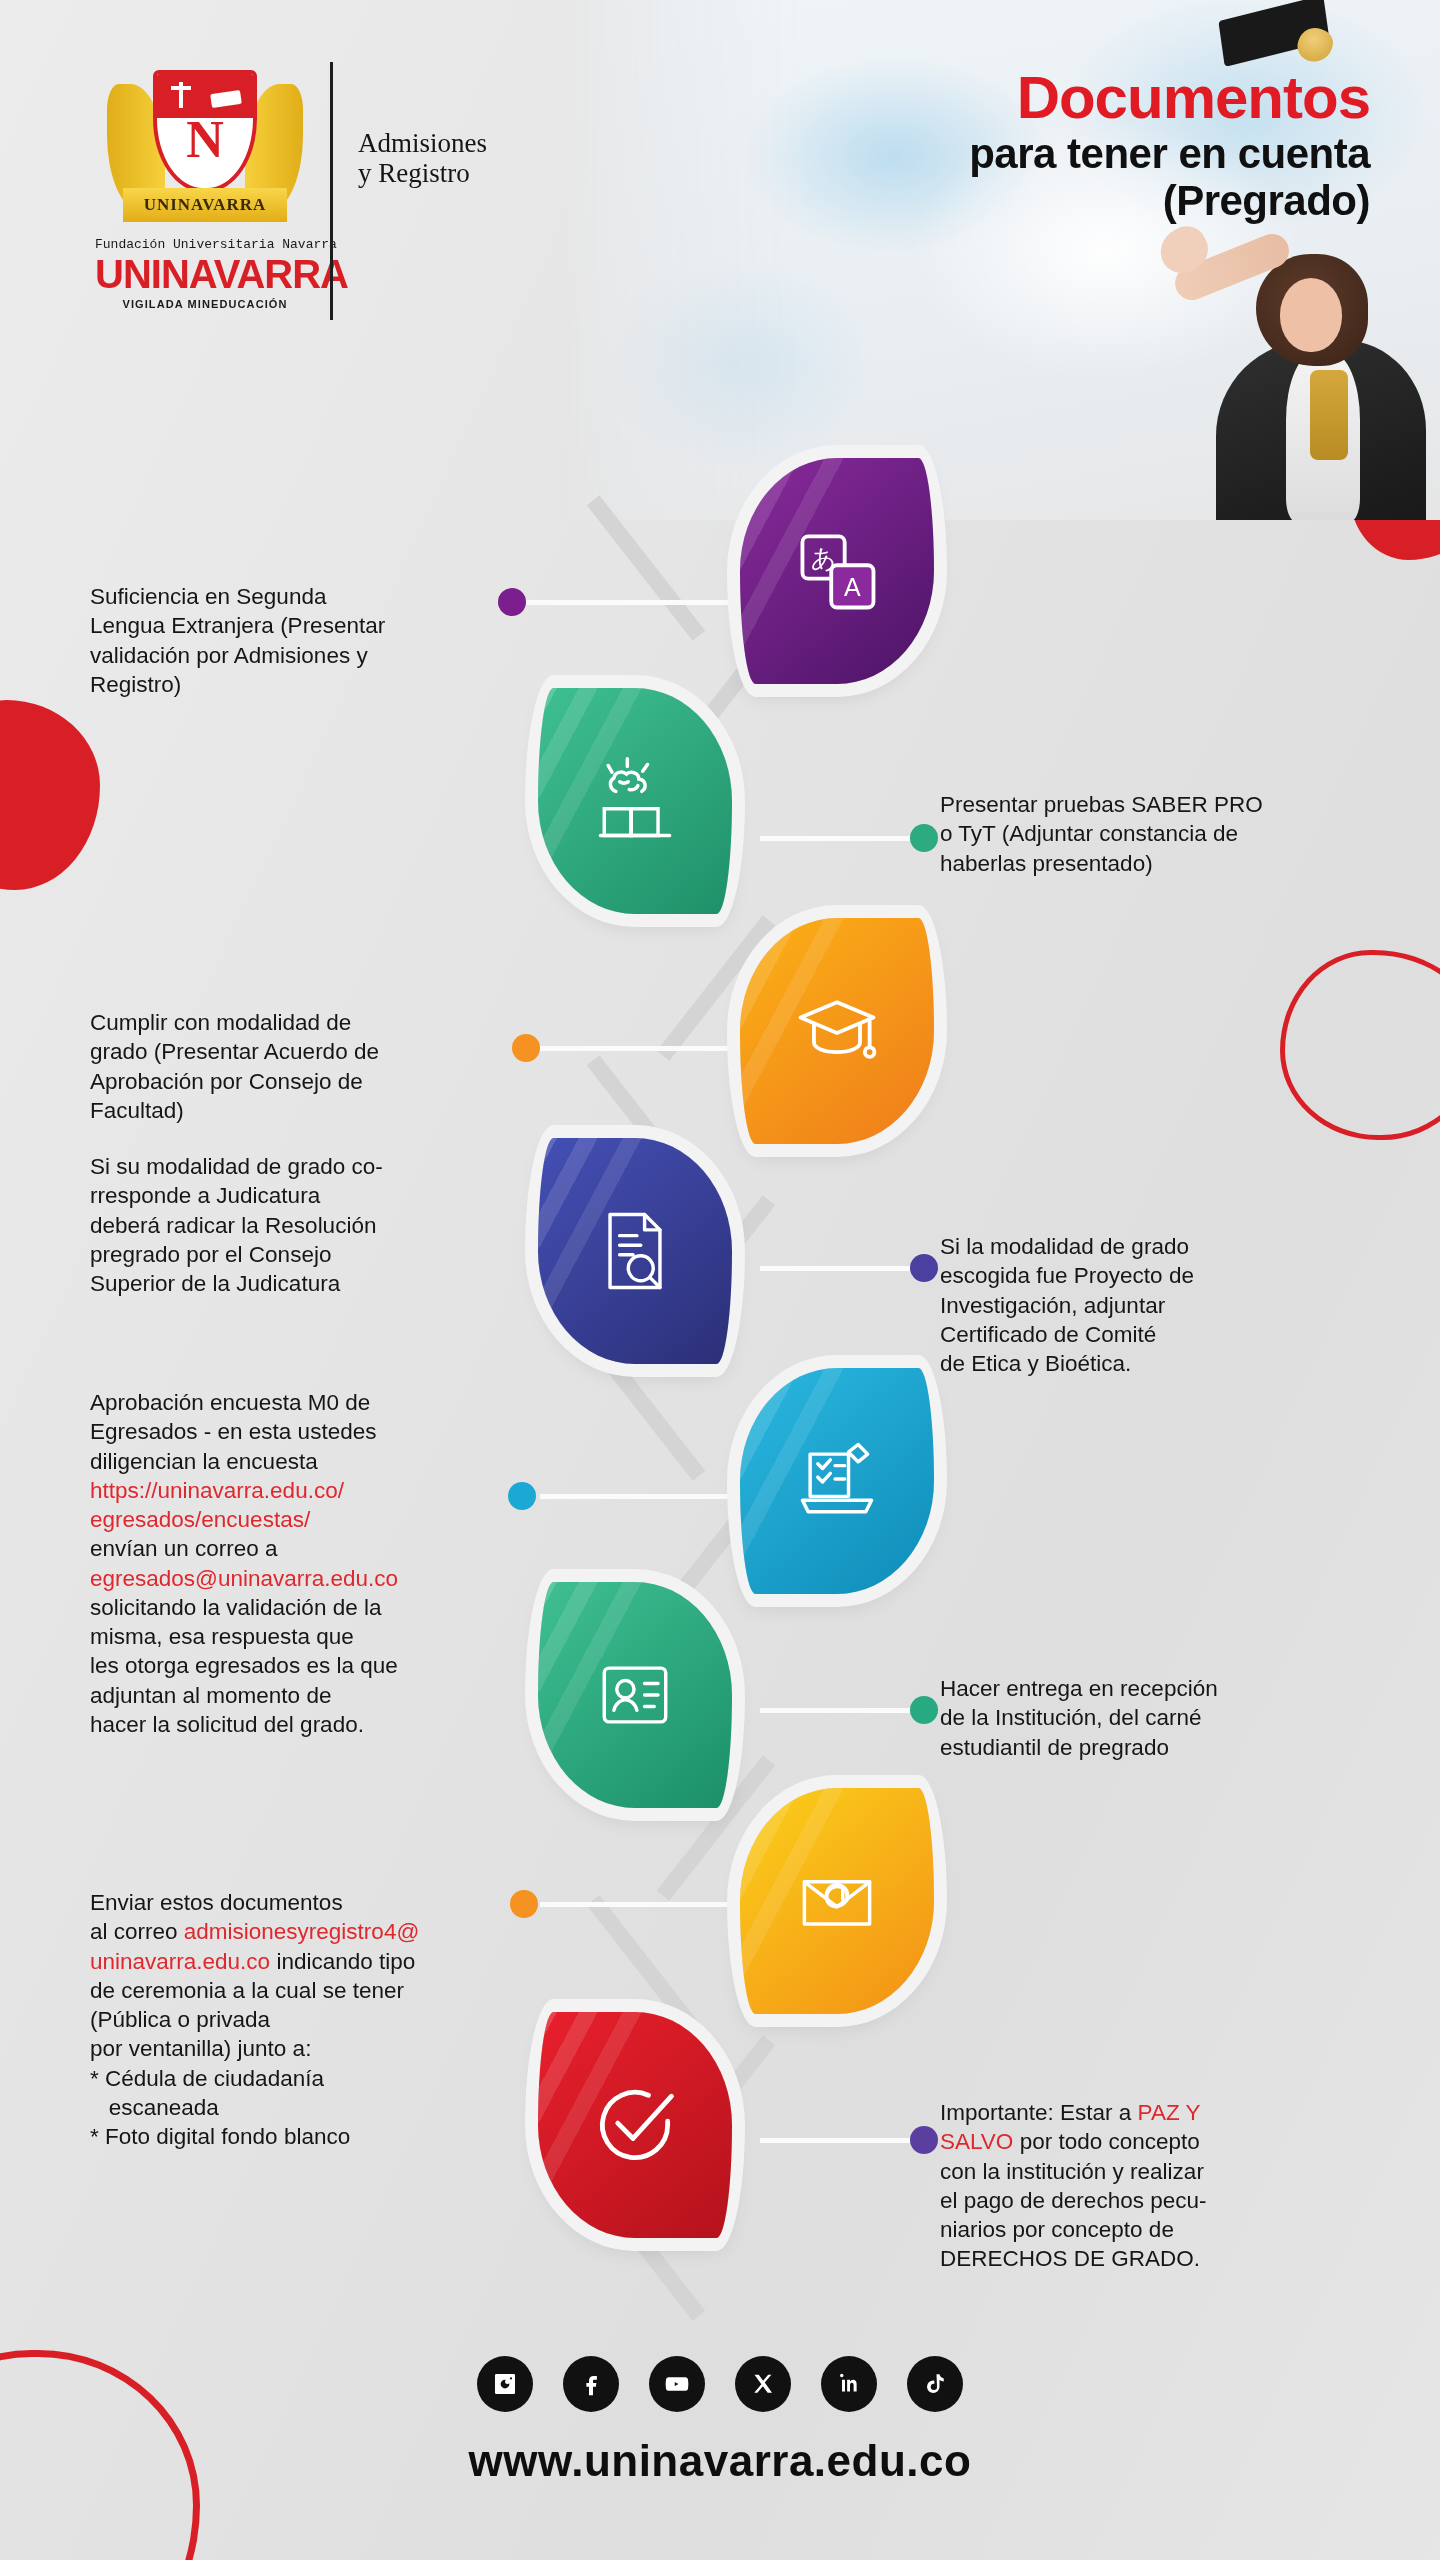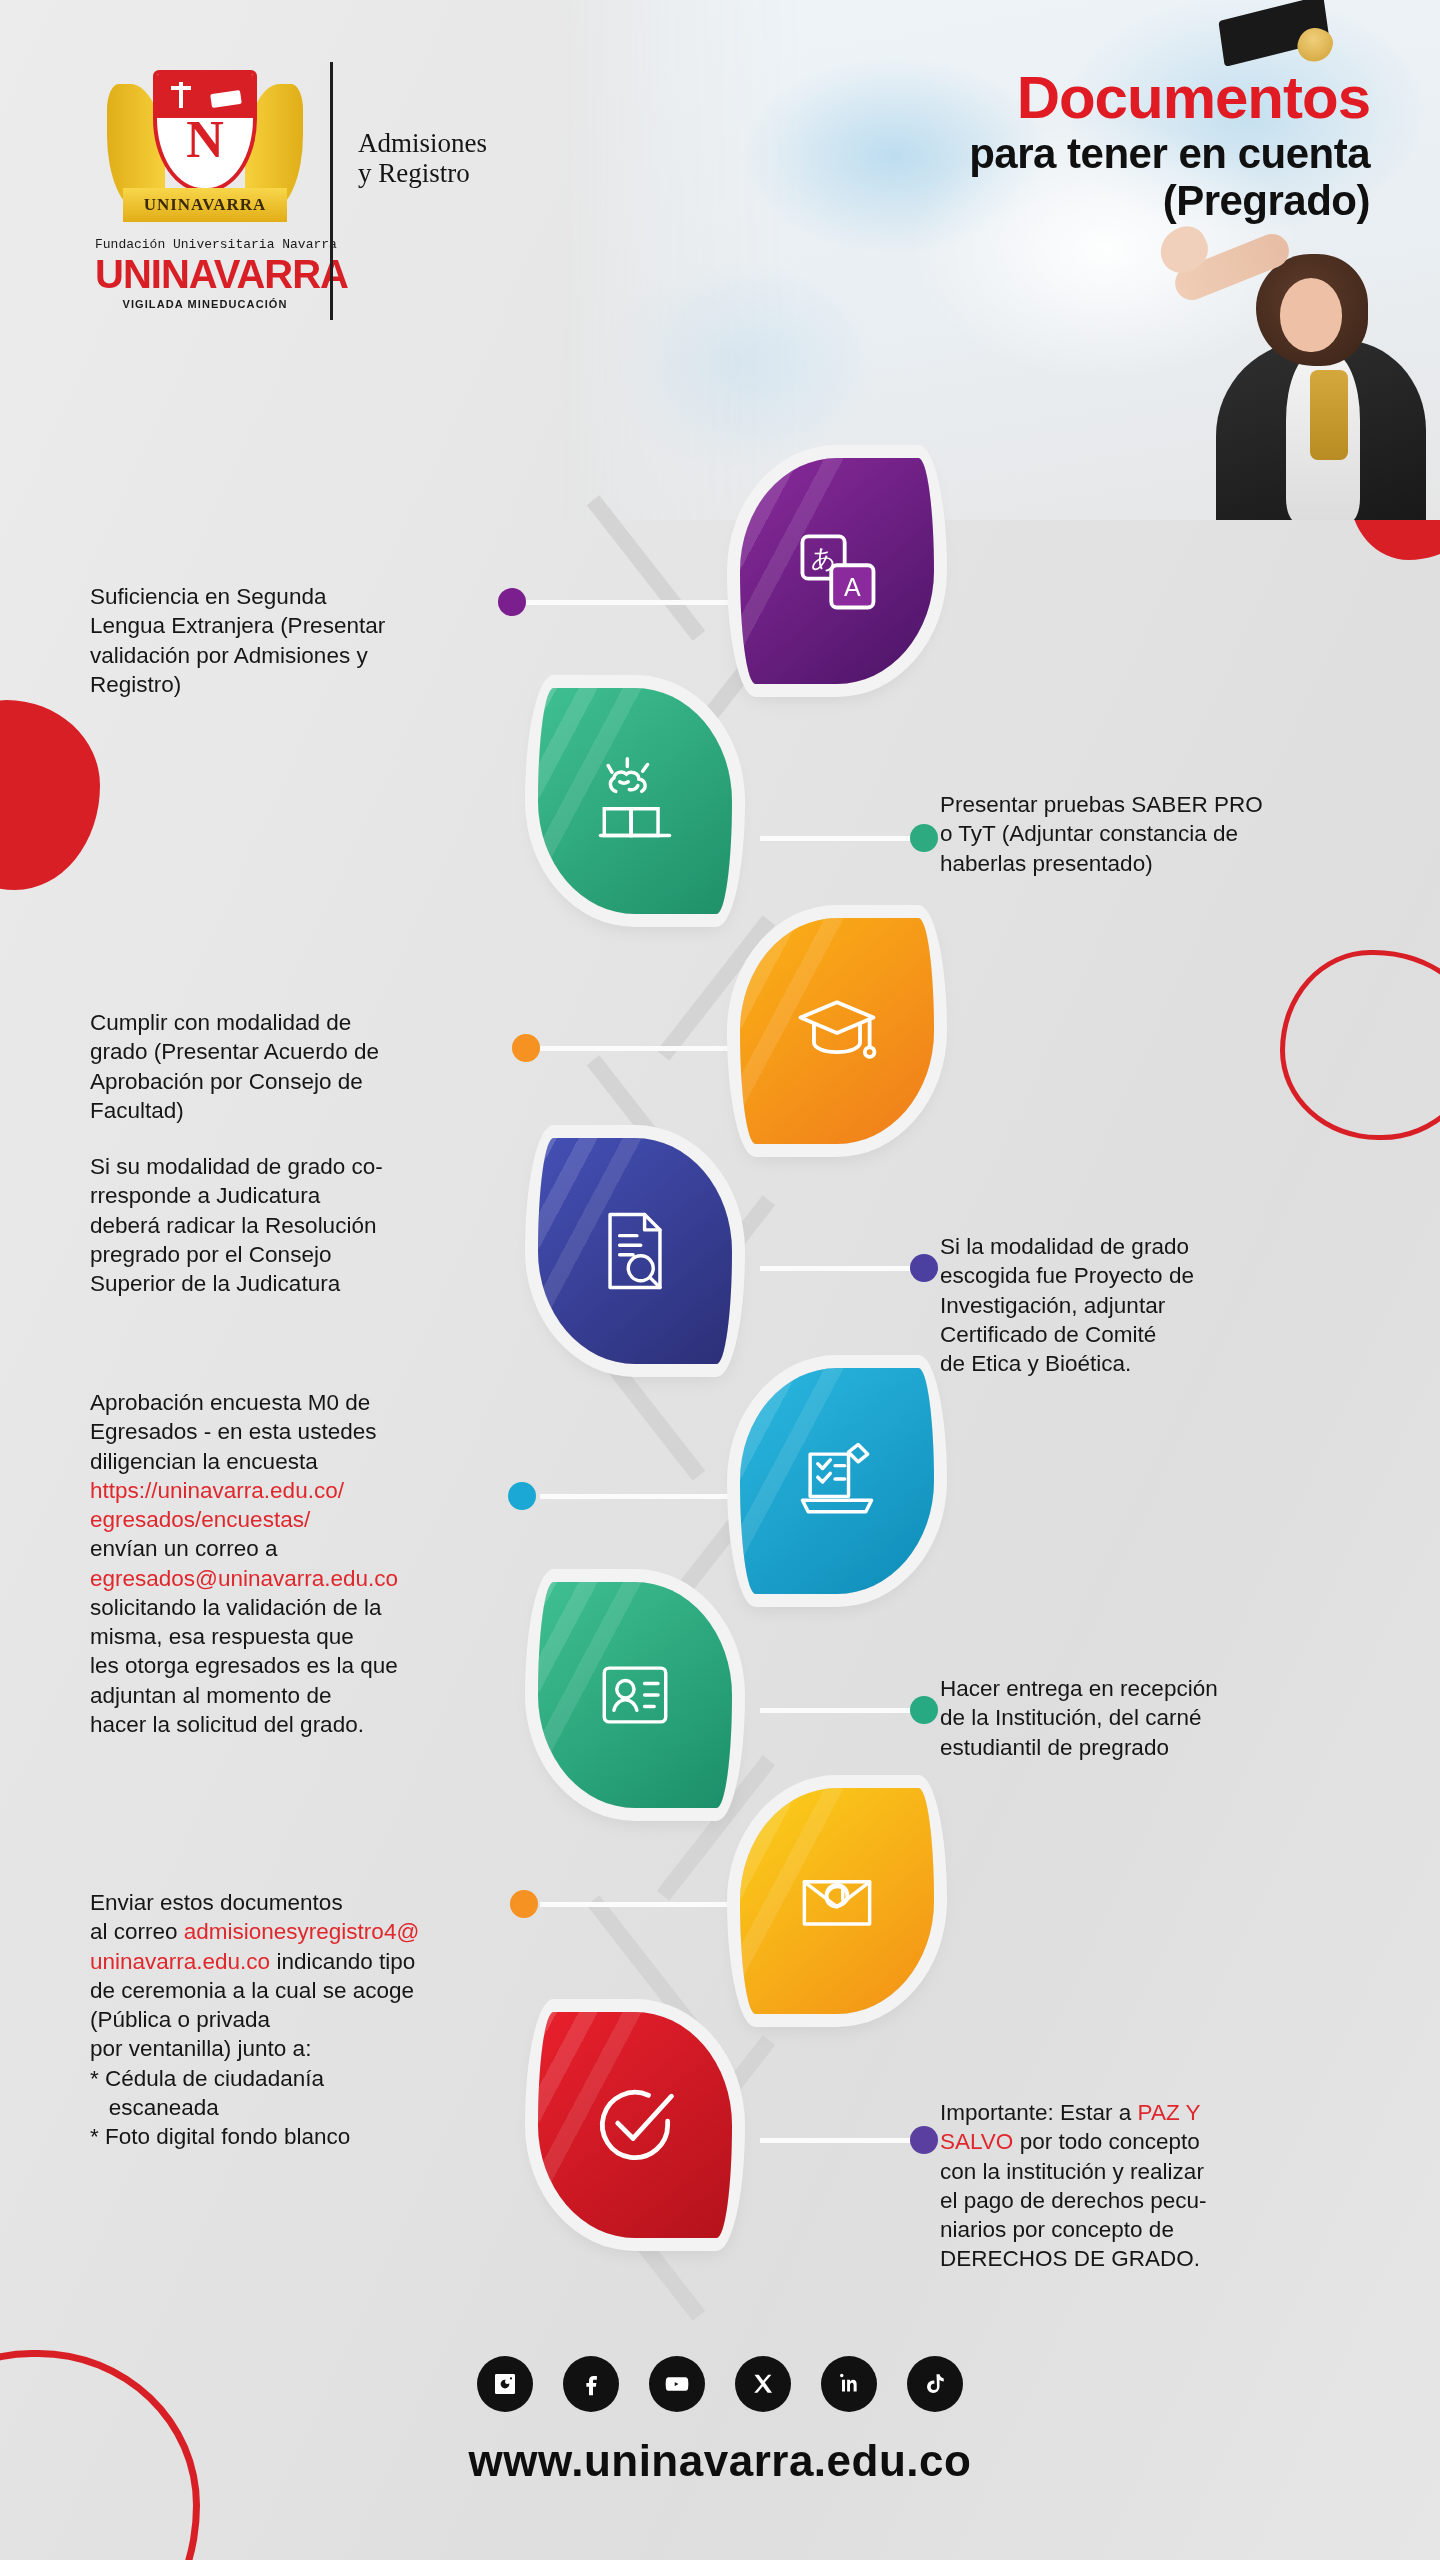--- a/index.html
+++ b/index.html
@@ -372,21 +372,21 @@
     </svg>
   </div>
   <div class="txt left" style="left:90px; top:1888px; width:440px;">
     <div>Enviar estos documentos</div>
     <div>
       <span>al correo </span><span class="red">admisionesyregistro4@</span>
     </div>
     <div>
       <span class="red">uninavarra.edu.co</span><span> indicando tipo</span>
     </div>
-    <div>de ceremonia a la cual se acoge</div>
+    <div>de ceremonia a la cual se tener</div>
     <div>(Pública o privada</div>
     <div>por ventanilla) junto a:</div>
     <div>* Cédula de ciudadanía</div>
     <div style="white-space:pre;">   escaneada</div>
     <div>* Foto digital fondo blanco</div>
   </div>
 
   <div class="conn" style="left:760px; top:2138px; width:160px;"></div>
   <div class="dot" style="left:910px; top:2126px; background:#5b3fa0;"></div>
   <div class="badge flip" style="left:538px; top:2012px; background:linear-gradient(140deg,#e8202c,#b4121c);">

